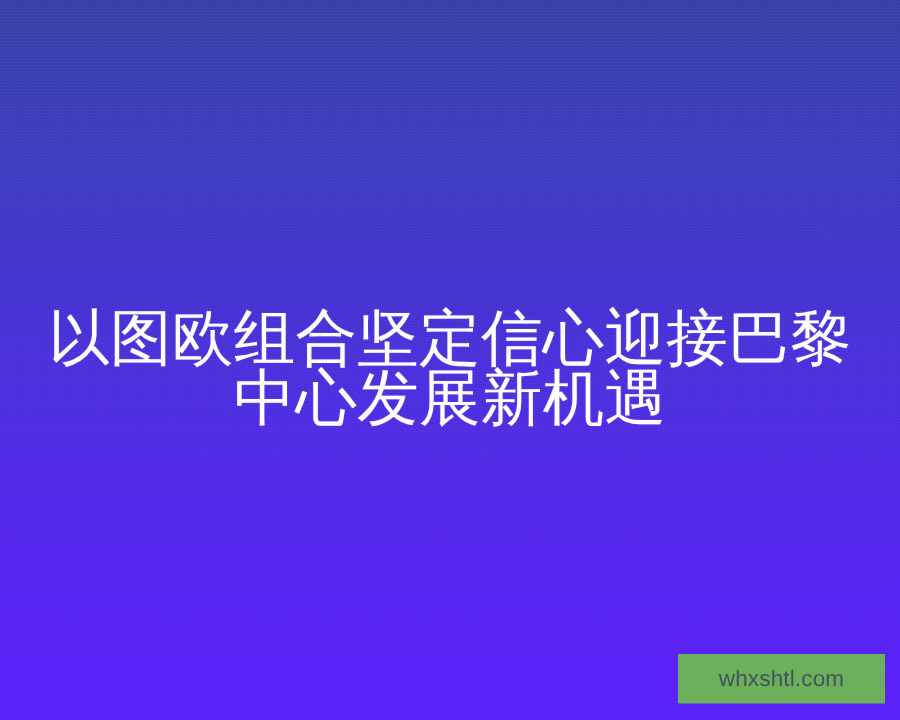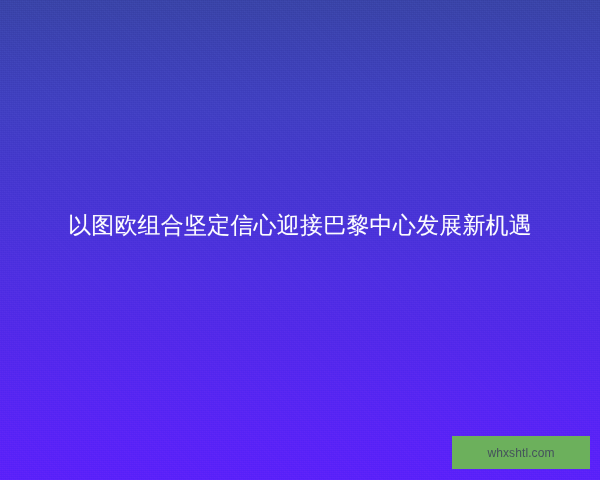--- a/index.html
+++ b/index.html
@@ -50,21 +50,21 @@
   }
 
   
   #headline {
     position: absolute;
     left: 26px;
     top: 205px;
     width: 548px;
     text-align: center;
     color: #fdfdff;
-    font-size: 23px;
+    font-size: 41px;
     line-height: 40px;
     letter-spacing: 0.2px;
     font-weight: 400;
     text-shadow: 0 0 1px rgba(255,255,255,0.25);
     white-space: normal;
     word-break: break-all;
   }
 
   
   #watermark-badge {
@@ -74,21 +74,21 @@
     width: 138px;
     height: 33px;
     background: #6cb05c;
     display: flex;
     align-items: center;
     justify-content: center;
   }
 
   #watermark-text {
     color: #45525c;
-    font-size: 12px;
+    font-size: 15px;
     line-height: 1;
     letter-spacing: 0.1px;
     font-weight: 400;
     white-space: nowrap;
   }
 </style>
 </head>
 <body>
 
 <div id="screen">

